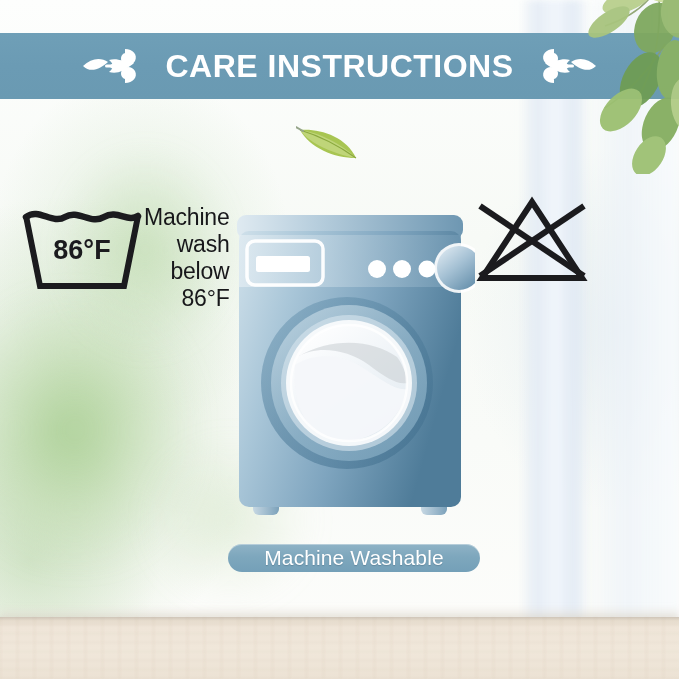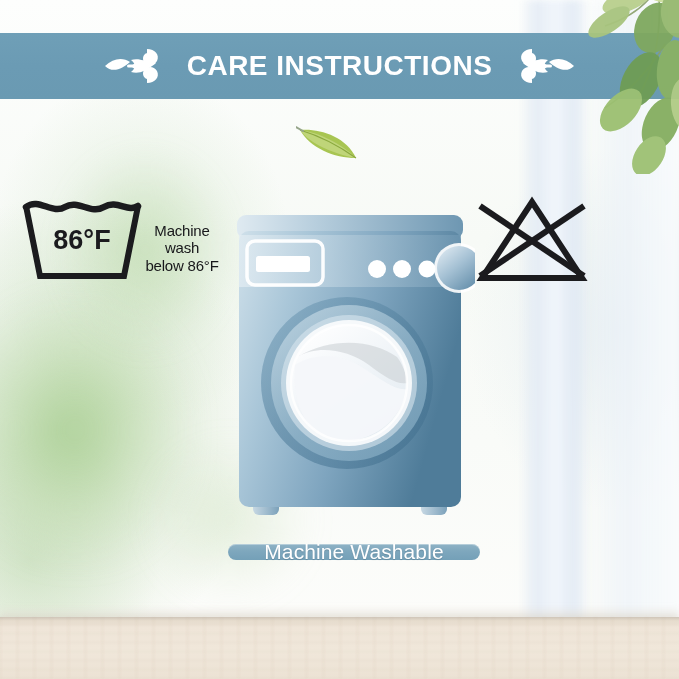--- a/index.html
+++ b/index.html
@@ -93,21 +93,21 @@
     left: 0; top: 33px;
     width: 679px; height: 66px;
     background: linear-gradient(180deg, #6f9fb7 0%, #6b9bb4 50%, #6a9ab2 100%);
     display: flex;
     align-items: center;
     justify-content: center;
     gap: 22px;
   }
   .banner-title {
     color: #ffffff;
-    font-size: 28px;
+    font-size: 32px;
     font-weight: 700;
     letter-spacing: 0.5px;
     line-height: 1;
     white-space: nowrap;
     font-family: "Liberation Sans", sans-serif;
   }
   .fleur { width: 62px; height: 46px; flex: 0 0 auto; display:block; }
   .fleur svg { display:block; }
 
   
@@ -132,41 +132,41 @@
     width: 200px;
   }
   .cell-tl { left: 20px;  top: 196px; }
   .cell-tr { left: 470px; top: 196px; }
   .cell-bl { left: 20px;  top: 443px; }
   .cell-br { left: 470px; top: 443px; }
 
   .care-icon { display: block; }
   .care-label {
     margin-top: 8px;
-    text-align: center;
+    text-align: right;
     color: #17171a;
-    font-size: 15px;
+    font-size: 23px;
     line-height: 1.17;
     font-family: "Liberation Sans", sans-serif;
     letter-spacing: -0.2px;
     white-space: pre-line;
   }
 
   
   .washer {
     position: absolute;
     left: 225px; top: 205px;
     width: 250px; height: 330px;
   }
 
   
   .pill {
     position: absolute;
     left: 228px; top: 544px;
-    width: 252px; height: 16px;
+    width: 252px; height: 28px;
     border-radius: 16px;
     background: linear-gradient(180deg, #8fb3c6 0%, #7ea7bd 45%, #74a0b8 100%);
     box-shadow: inset 0 1px 0 rgba(255,255,255,0.35);
     display: flex;
     align-items: center;
     justify-content: center;
     text-align: right;
   }
   .pill-text {
     color: #ffffff;

